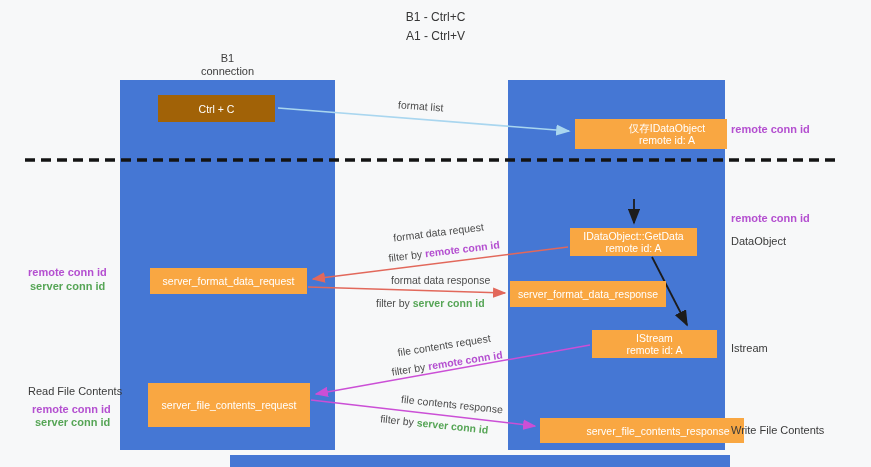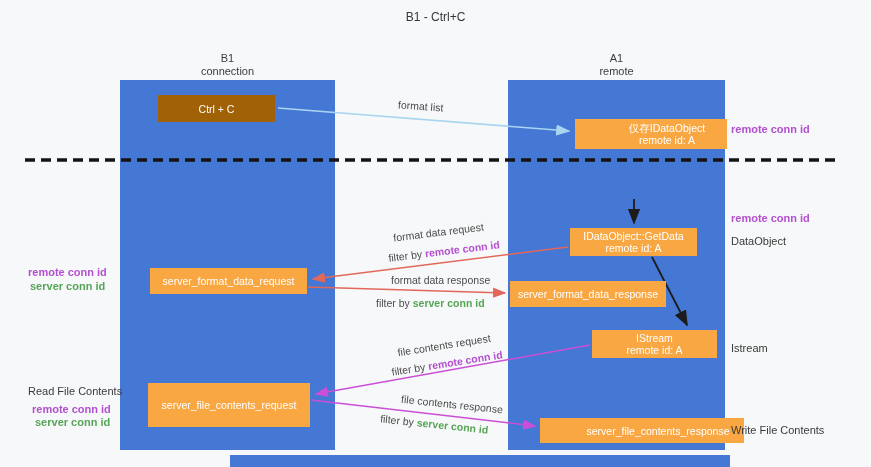--- a/index.html
+++ b/index.html
@@ -23,29 +23,26 @@
   .greent{color:#56a556;font-weight:bold;}
   .bottom-strip{position:absolute;left:230px;top:455px;width:500px;height:12px;background:#4577d4;z-index:1;}
 </style>
 </head>
 <body>
 
 <div id="canvas">
 
   <div class="title">
     <div>B1 - Ctrl+C</div>
+    <div>A1 - Ctrl+V</div>
   </div>
 
   <div class="lane-header" style="left:120px;top:52px;width:215px;">
     <div>B1</div>
     <div>connection</div>
-  </div>
-  <div class="lane-header" style="left:508px;top:52px;width:217px;">
-    <div>A1</div>
-    <div>remote</div>
   </div>
 
   <div class="lane" style="left:120px;top:80px;width:215px;height:370px;"></div>
   <div class="lane" style="left:508px;top:80px;width:217px;height:370px;"></div>
   <div class="bottom-strip"></div>
 
   <svg class="arrow-layer" width="871" height="467">
     <defs>
       <marker id="arr-blue" markerWidth="9" markerHeight="7" refX="8" refY="3.5" orient="auto">
         <path d="M0,0 L9,3.5 L0,7 z" fill="#a9d6ef"></path>

